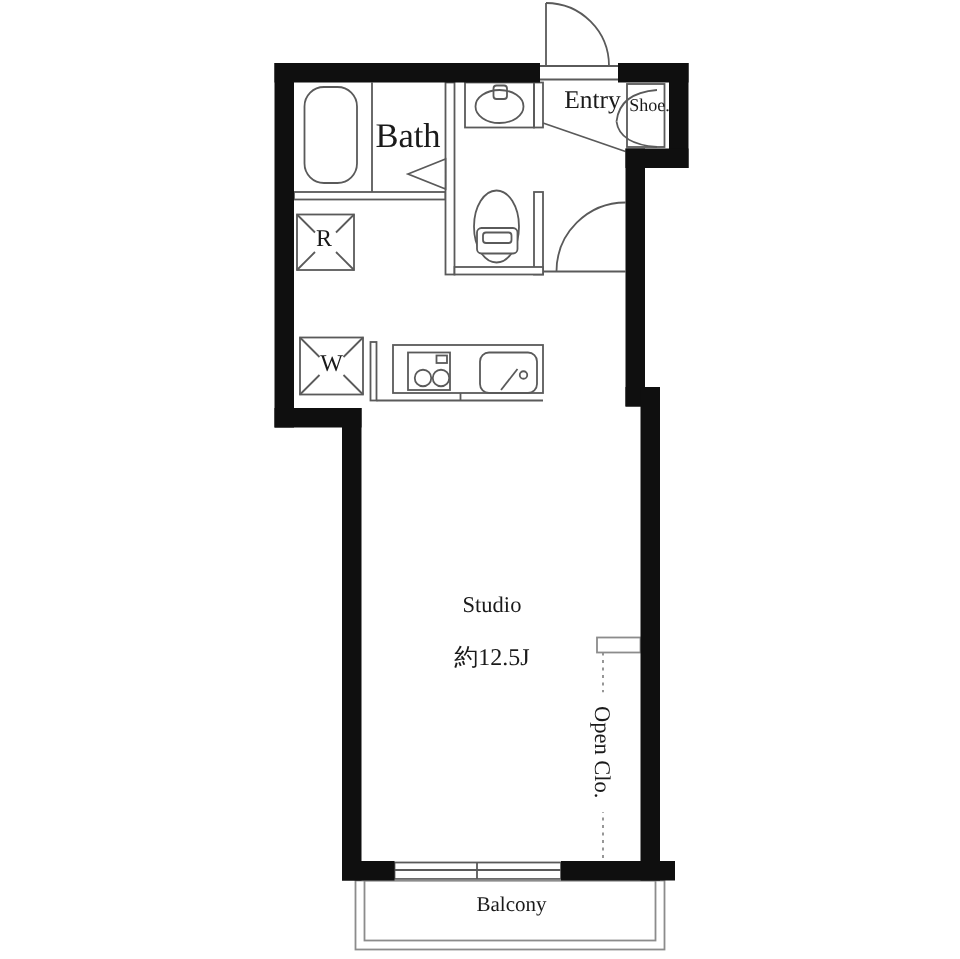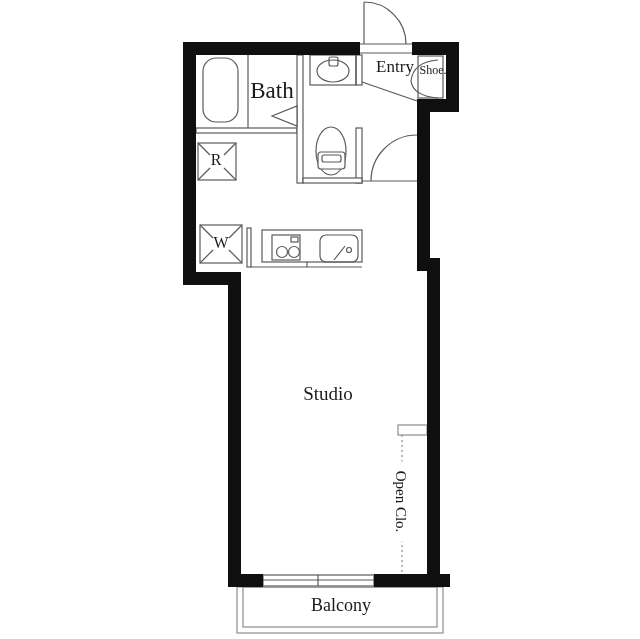--- a/index.html
+++ b/index.html
@@ -29,28 +29,28 @@
     text-align:center;
     line-height:1.1;
     white-space:nowrap;
     color:var(--text);
   }
   .lab-bath{left:242px;top:78px;width:60px;font-size:23px;}
   .lab-entry{left:365px;top:58px;width:60px;font-size:17px;}
   .lab-shoe{left:403px;top:64px;width:60px;font-size:12px;}
   .lab-r{left:201px;top:151px;width:30px;font-size:16px;}
   .lab-w{left:206px;top:234px;width:30px;font-size:16px;}
-  .lab-studio{left:278px;top:384px;width:100px;font-size:19px;}
+  .lab-studio{left:278px;top:396px;width:100px;font-size:15px;}
   .lab-size{left:278px;top:430px;width:100px;font-size:16px;}
   .lab-openclo{
     left:360px;top:493px;width:80px;height:17px;font-size:15px;
     transform:rotate(90deg);
     background:#ffffff;
   }
-  .lab-balcony{left:291px;top:596px;width:100px;font-size:18px;}
+  .lab-balcony{left:291px;top:596px;width:100px;font-size:14px;}
 </style>
 </head>
 <body>
 
 <div id="plan">
 
   <svg width="640" height="639" viewBox="0 0 640 639">
 
     <g>
       <rect class="lnfill" x="196" y="128" width="101" height="5"></rect>
@@ -154,15 +154,16 @@
       <rect class="wall" x="374" y="574" width="76" height="13"></rect>
     </g>
   </svg>
 
   <div class="label lab-bath">Bath</div>
   <div class="label lab-entry">Entry</div>
   <div class="label lab-shoe">Shoe.</div>
   <div class="label lab-r">R</div>
   <div class="label lab-w">W</div>
   <div class="label lab-studio">Studio</div>
+  <div class="label lab-size">約12.5J</div>
   <div class="label lab-openclo">Open Clo.</div>
   <div class="label lab-balcony">Balcony</div>
 </div>
 
 </body></html>

